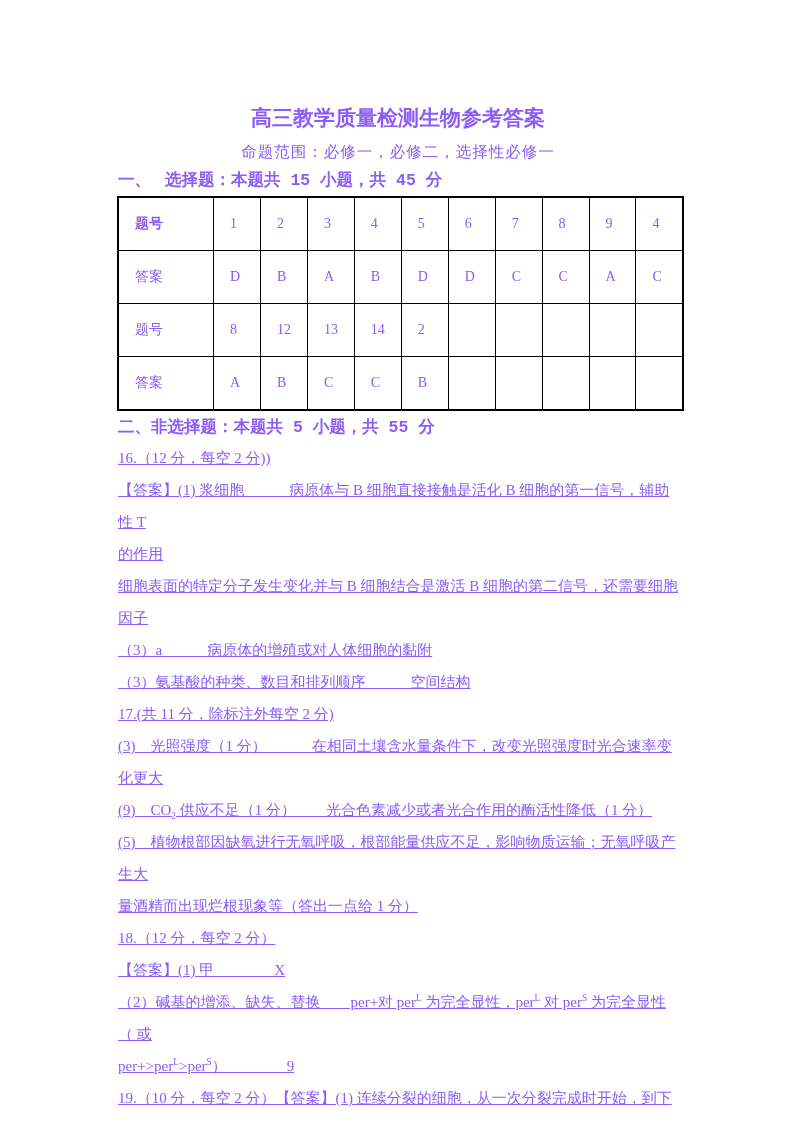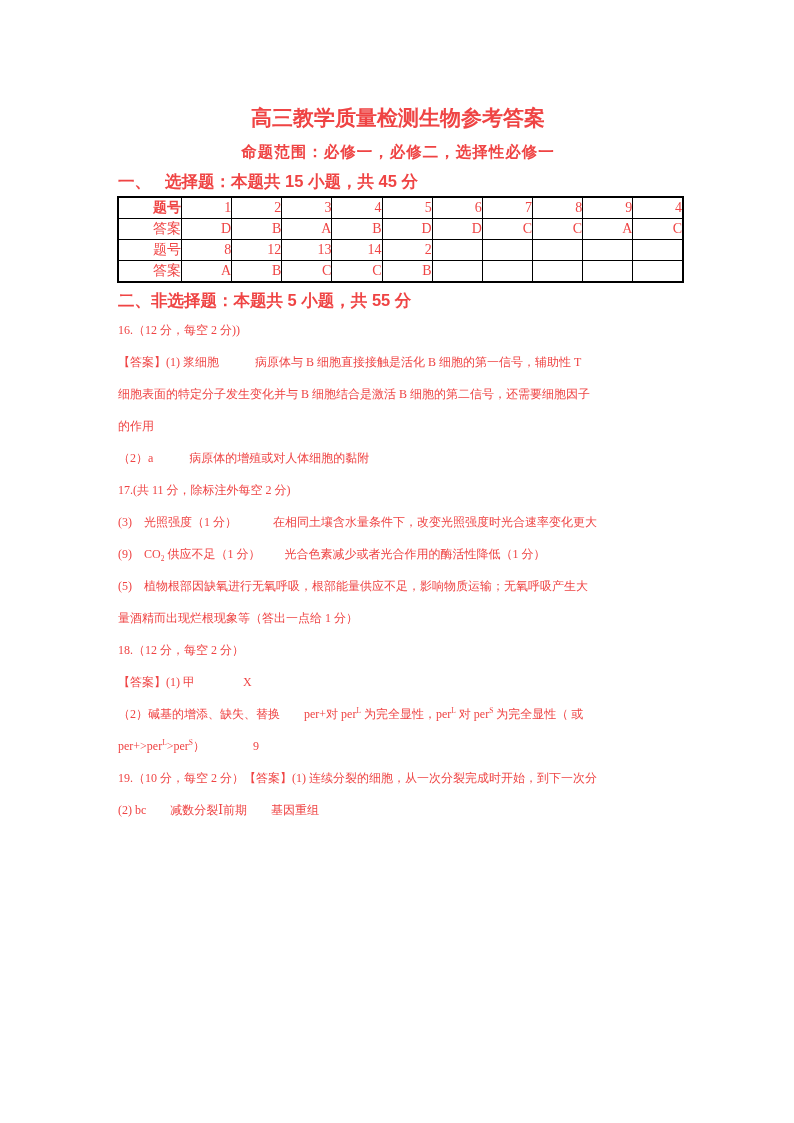--- a/index.html
+++ b/index.html
@@ -2,75 +2,76 @@
 <html><head>
 <meta charset="utf-8">
 <style>
   html,body{margin:0;padding:0;background:#ffffff;}
   .page{
     position:relative;
     width:794px;height:1123px;
     box-sizing:border-box;
     padding:104px 116px 0 118px;
     background:#ffffff;
-    color:#ef4444;
+    color:#8b5cf6;
     font-family:"Liberation Serif","DejaVu Serif",serif;
     overflow:hidden;
   }
   .title{
     font-family:"Liberation Sans","DejaVu Sans",sans-serif;
     font-weight:bold;
     font-size:21px;
     line-height:28px;
     text-align:center;
     margin:0 0 9px 0;
   }
   .subtitle{
     font-family:"Liberation Serif","DejaVu Serif",serif;
-    font-weight:bold;
+    font-weight:normal;
     font-size:15.5px;
     line-height:22px;
     text-align:center;
     letter-spacing:1px;
     margin:0 0 6px 0;
   }
   .sec-heading{
-    font-family:Liberation Sans, sans-serif;
+    font-family:Liberation Mono, monospace;
     font-weight:bold;
     font-size:16.5px;
     line-height:24px;
     margin:0 0 3px 0;
   }
   .sec-heading .sec-no{margin-right:14px;}
   table.answers{
     border-collapse:collapse;
     table-layout:fixed;
     width:567px;
     margin:1px 0 5px -1px;
     border:2px solid #000;
   }
   table.answers td{
     border:1px solid #000;
     height:20px;
-    text-align:right;
+    text-align:left;
     vertical-align:middle;
     font-size:14px;
-    padding:0;
+    padding:16px;
     overflow:hidden;
   }
   table.answers td:first-child{width:62px;}
   table.answers td.bold{
     font-family:"Liberation Sans","DejaVu Sans",sans-serif;
     font-weight:bold;
   }
   .sec-heading.second{margin:3px 0 2px 0;}
   .ans-line{
-    font-size:12px;
+    font-size:15px;
     line-height:32px;
     white-space:pre-wrap;
+    text-decoration:underline;
   }
   .ans-line sup{font-size:62%;line-height:0;vertical-align:super;}
   .ans-line sub{font-size:62%;line-height:0;vertical-align:sub;}
 </style>
 </head>
 <body>
 
 <div class="page">
 
   <h1 class="title">高三教学质量检测生物参考答案</h1>
@@ -136,23 +137,24 @@
           <td></td>
         </tr>
       </tbody>
   </table>
 
   <div class="sec-heading second">二、非选择题：本题共 5 小题，共 55 分</div>
 
   <div id="answer-lines">
       <div class="ans-line"><span>16.（12 分，每空 2 分))</span></div>
       <div class="ans-line"><span>【答案】(1) 浆细胞　　　病原体与 B 细胞直接接触是活化 B 细胞的第一信号，辅助性 T</span></div>
+      <div class="ans-line"><span>的作用</span></div>
       <div class="ans-line"><span>细胞表面的特定分子发生变化并与 B 细胞结合是激活 B 细胞的第二信号，还需要细胞因子</span></div>
-      <div class="ans-line"><span>的作用</span></div>
-      <div class="ans-line"><span>（2）a　　　病原体的增殖或对人体细胞的黏附</span></div>
+      <div class="ans-line"><span>（3）a　　　病原体的增殖或对人体细胞的黏附</span></div>
+      <div class="ans-line"><span>（3）氨基酸的种类、数目和排列顺序　　　空间结构</span></div>
       <div class="ans-line"><span>17.(共 11 分，除标注外每空 2 分)</span></div>
       <div class="ans-line"><span>(3)　光照强度（1 分）　　　在相同土壤含水量条件下，改变光照强度时光合速率变化更大</span></div>
       <div class="ans-line"><span>(9)　CO</span><sub>2</sub><span> 供应不足（1 分）　　光合色素减少或者光合作用的酶活性降低（1 分）</span></div>
       <div class="ans-line"><span>(5)　植物根部因缺氧进行无氧呼吸，根部能量供应不足，影响物质运输；无氧呼吸产生大</span></div>
       <div class="ans-line"><span>量酒精而出现烂根现象等（答出一点给 1 分）</span></div>
       <div class="ans-line"><span>18.（12 分，每空 2 分）</span></div>
       <div class="ans-line"><span>【答案】(1) 甲　　　　X</span></div>
       <div class="ans-line"><span>（2）碱基的增添、缺失、替换　　per+对 per</span><sup>L</sup><span> 为完全显性，per</span><sup>L</sup><span> 对 per</span><sup>S</sup><span> 为完全显性（ 或</span></div>
       <div class="ans-line"><span>per+&gt;per</span><sup>L</sup><span>&gt;per</span><sup>S</sup><span>）　　　　9</span></div>
       <div class="ans-line"><span>19.（10 分，每空 2 分）【答案】(1) 连续分裂的细胞，从一次分裂完成时开始，到下一次分</span></div>

